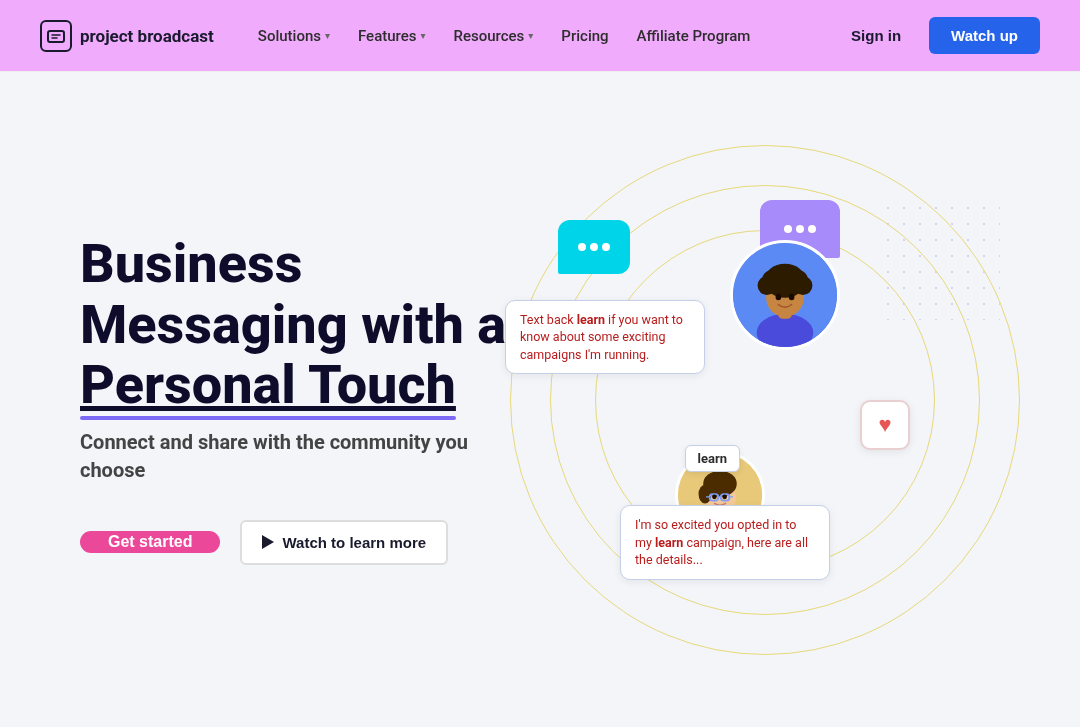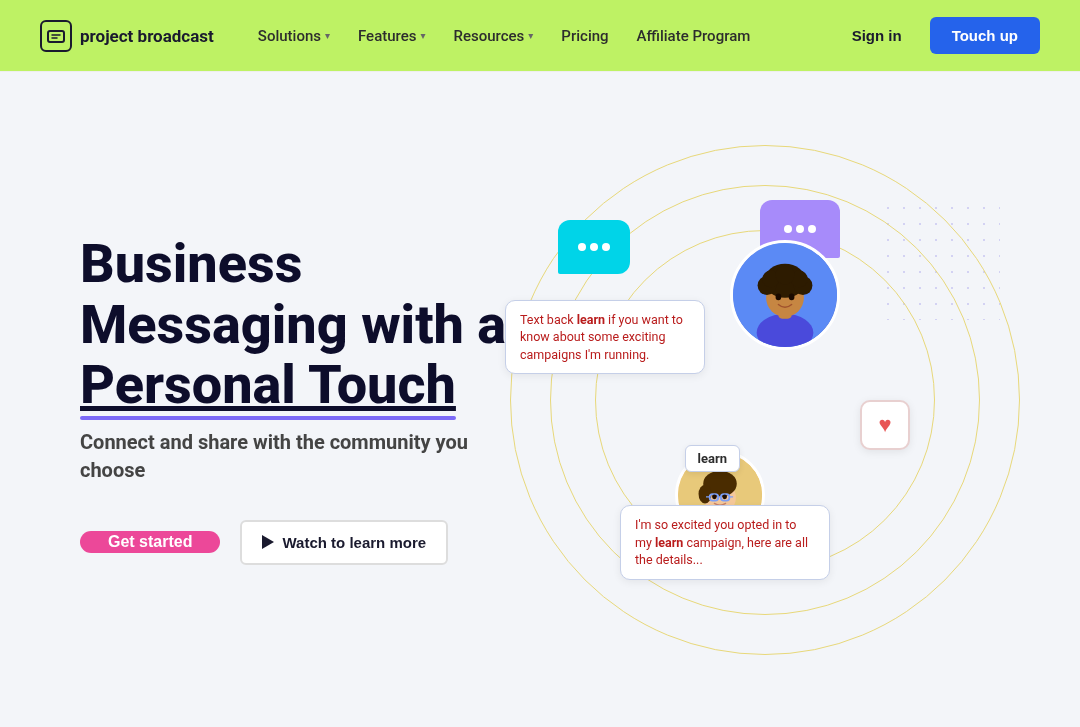--- a/index.html
+++ b/index.html
@@ -4,21 +4,21 @@
   <style>
     * { margin: 0; padding: 0; box-sizing: border-box; }
     body { font-family: -apple-system, BlinkMacSystemFont, 'Segoe UI', Roboto, sans-serif; background: #fff; }
 
     
     nav {
       display: flex;
       align-items: center;
       padding: 0 40px;
       height: 72px;
-      background: #bef264;
+      background: #f0abfc;
       border-bottom: 1px solid #eee;
       gap: 32px;
     }
     .nav-logo {
       display: flex;
       align-items: center;
       gap: 8px;
       font-weight: 700;
       font-size: 17px;
       color: #1a1a2e;
@@ -314,21 +314,21 @@
     <a class="nav-link">
       <span>Pricing</span>
     </a>
     <a class="nav-link">
       <span>Affiliate Program</span>
     </a>
   </div>
 
   <div class="nav-actions">
     <button class="btn-signin">Sign in</button>
-    <button class="btn-signup">Touch up</button>
+    <button class="btn-signup">Watch up</button>
   </div>
 </nav>
 
 <section class="hero">
   <div class="hero-left">
     <h1 class="hero-title">
       <span>Business</span><br>
       <span>Messaging with a</span><br>
       <span class="hero-title-underline">Personal Touch</span>
     </h1>

